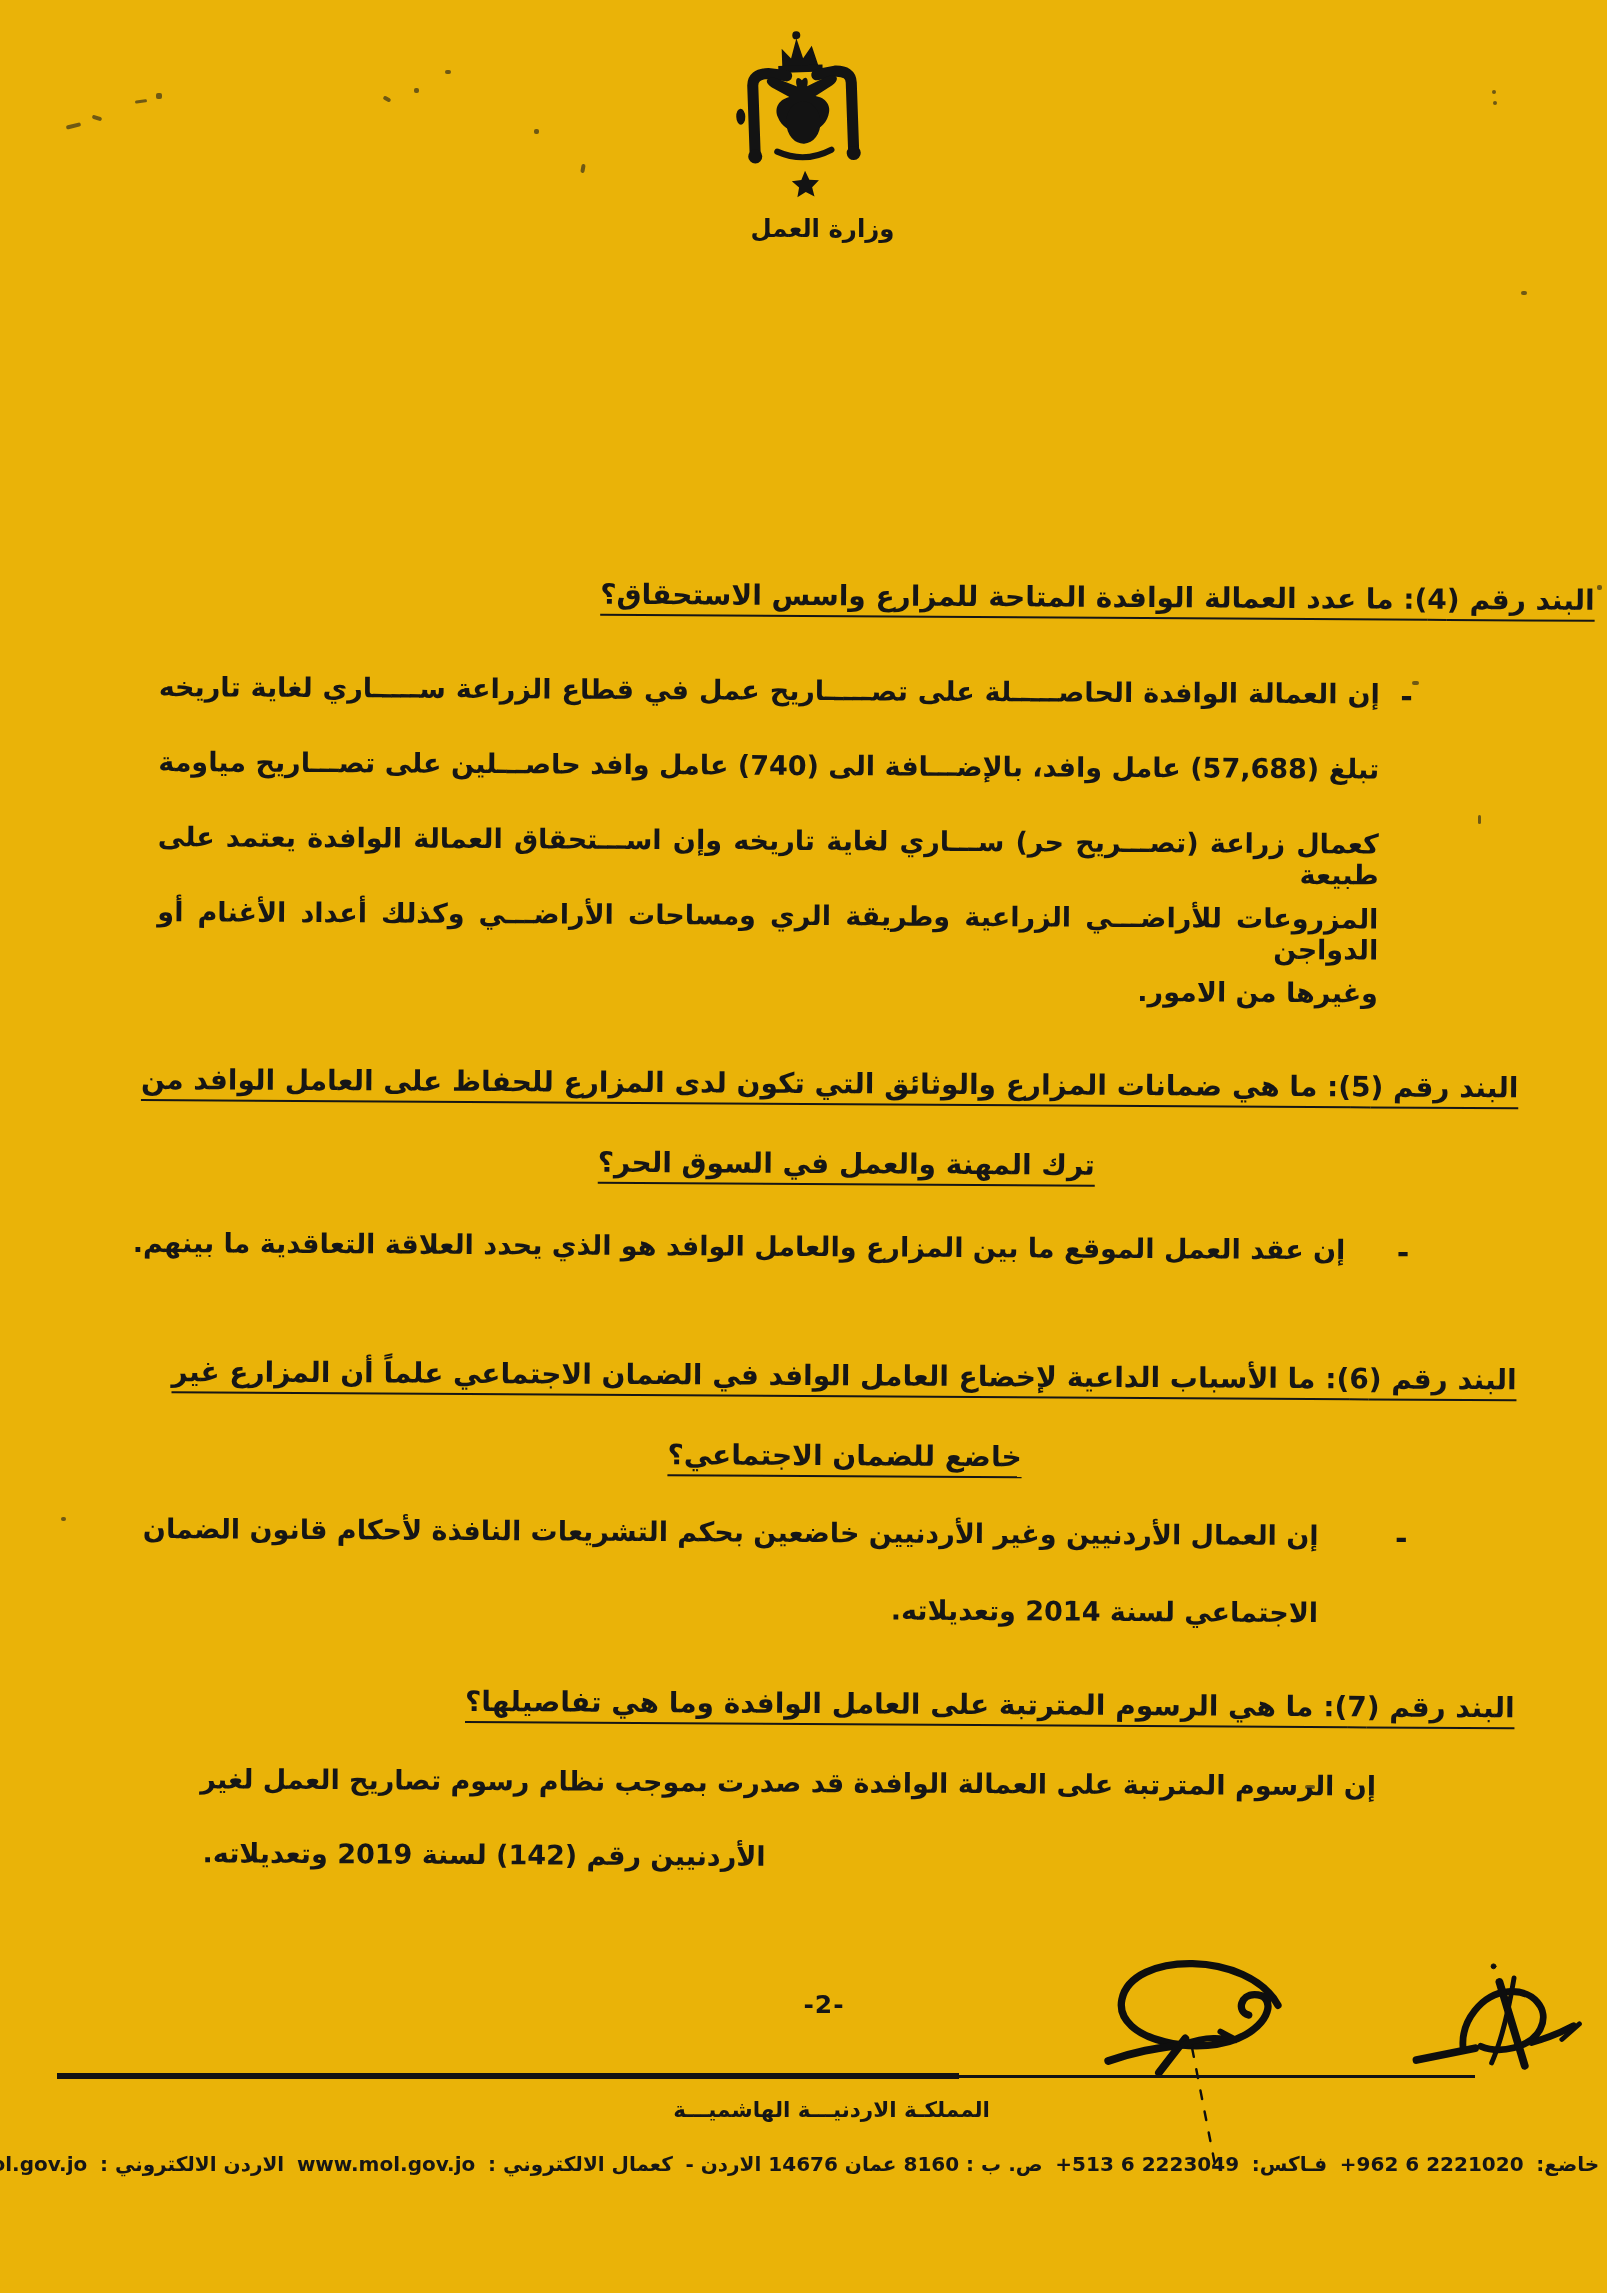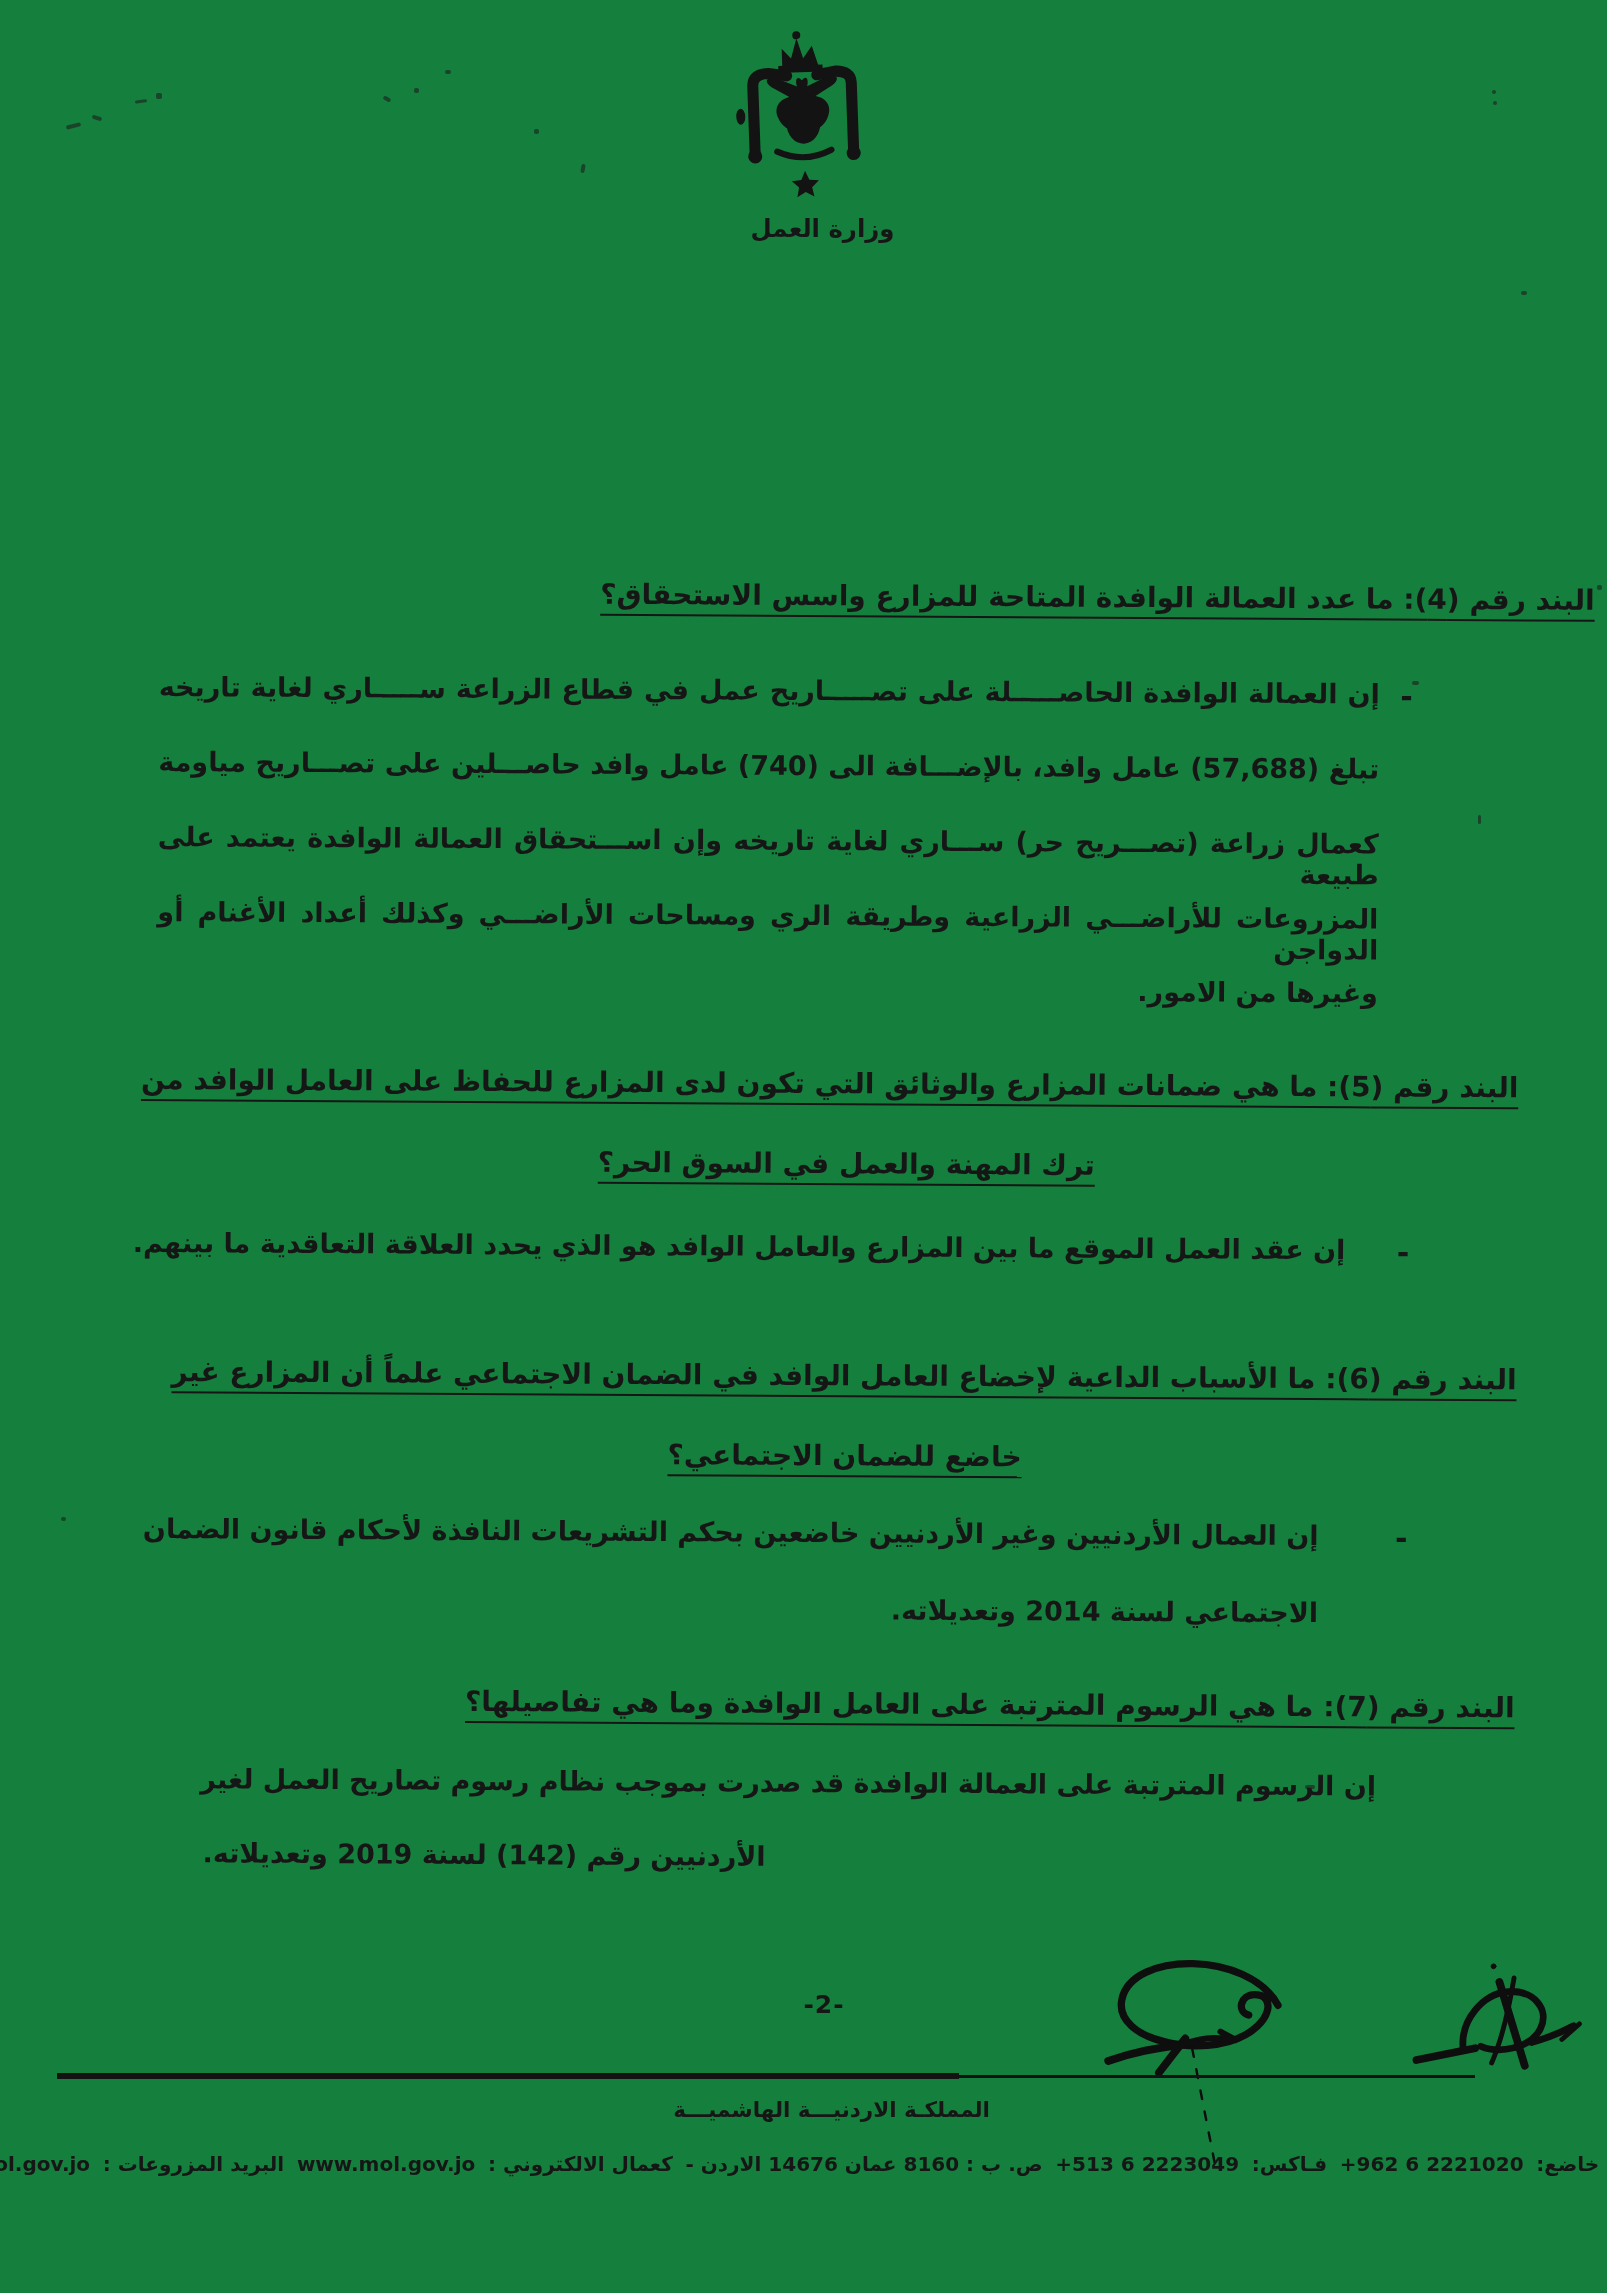--- a/index.html
+++ b/index.html
@@ -1,17 +1,17 @@
 <!DOCTYPE html>
 <html lang="ar"><head>
 <meta charset="utf-8">
 <style>
   html,body{margin:0;padding:0;background:#e8e8e8;}
   .page{
-    position:relative;width:1607px;height:2294px;background:#15803d;
+    position:relative;width:1607px;height:2294px;background:#eab308;
     font-family:"DejaVu Sans", sans-serif;color:#161616;direction:rtl;
     overflow:hidden;margin:0 auto;
   }
   .skew{position:absolute;inset:0;transform:rotate(0.35deg);transform-origin:50% 50%;}
   .h{
     position:absolute;font-size:28px;font-weight:bold;white-space:nowrap;
     text-decoration:underline;text-decoration-thickness:2.4px;
     text-underline-offset:9.8px;text-decoration-skip-ink:none;
   }
   .bodyline{position:absolute;font-size:27px;font-weight:bold;white-space:nowrap;}
@@ -132,21 +132,21 @@
   <div id="kingdom">المملكـة الاردنيـــة الهاشميـــة</div>
 
   <div id="footerline">
     <span>خاضع:</span>
     <span class="ltr">+962 6 2221020</span>
     <span>فـاكس:</span>
     <span class="ltr">+513 6 2223049</span>
     <span>ص. ب : 8160 عمان 14676 الاردن -</span>
     <span>كعمال الالكتروني :</span>
     <span class="ltr url">www.mol.gov.jo</span>
-    <span>البريد المزروعات :</span>
+    <span>الاردن الالكتروني :</span>
     <span class="ltr">dewan@mol.gov.jo</span>
   </div>
 
   <div class="speck" style="left:66px;top:124px;width:14.6px;height:3.9px;transform:rotate(-14deg);"></div>
   <div class="speck" style="left:92px;top:116px;width:9.8px;height:3.9px;transform:rotate(18deg);"></div>
   <div class="speck" style="left:135px;top:100px;width:11.7px;height:2.9px;transform:rotate(-8deg);"></div>
   <div class="speck" style="left:156px;top:93px;width:5.9px;height:5.9px;"></div>
   <div class="speck" style="left:383px;top:97px;width:7.8px;height:3.9px;transform:rotate(28deg);"></div>
   <div class="speck" style="left:414px;top:88px;width:4.9px;height:4.9px;"></div>
   <div class="speck" style="left:445px;top:70px;width:5.9px;height:3.9px;"></div>

